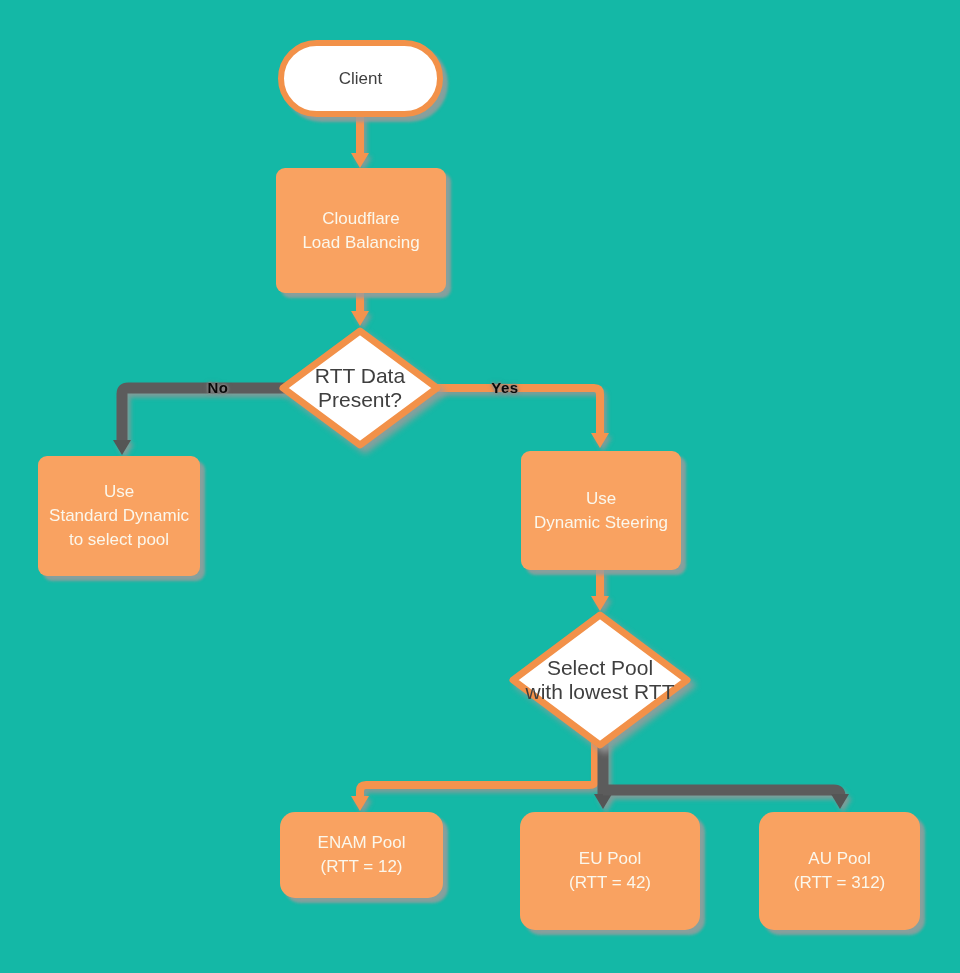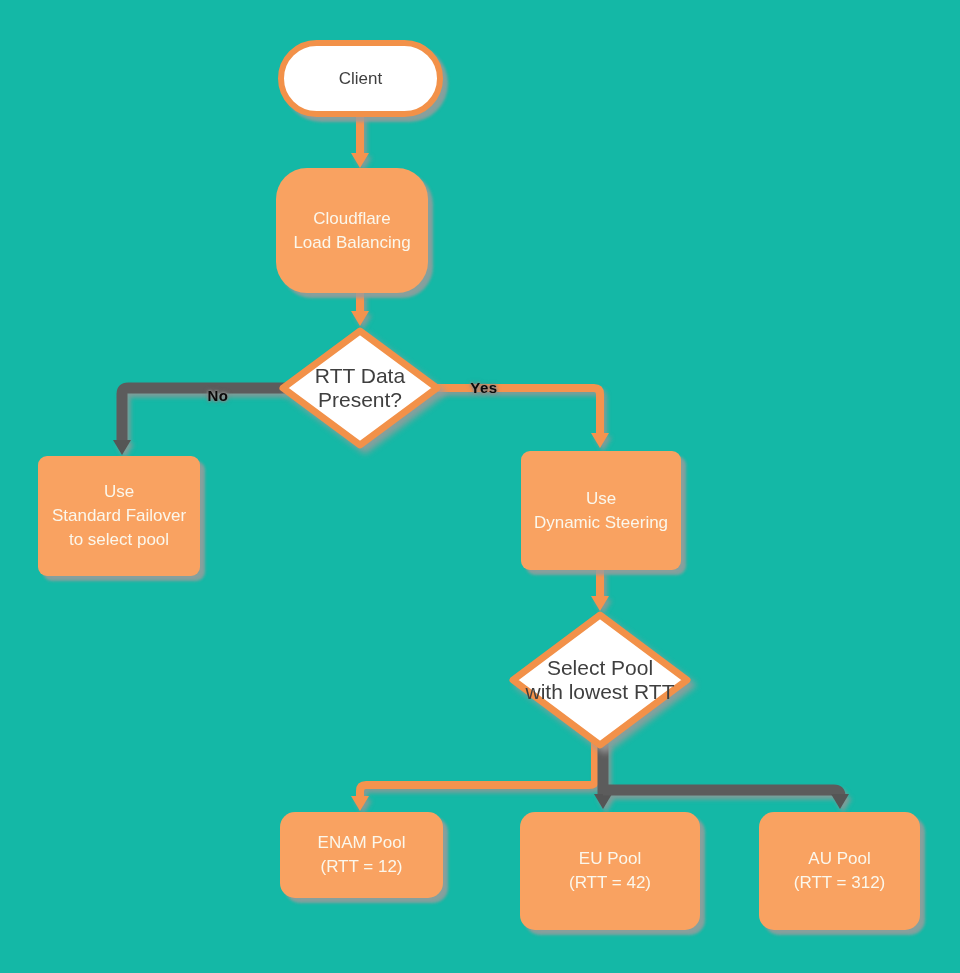--- a/index.html
+++ b/index.html
@@ -70,36 +70,36 @@
 
   <svg class="layer shape-shadow" viewBox="0 0 960 973">
     <polygon points="360,331 437,388 360,445 283,388" fill="#FFFFFF" stroke="#F29149" stroke-width="7" stroke-linejoin="round"></polygon>
     <polygon points="600,615 687,680 600,745 513,680" fill="#FFFFFF" stroke="#F29149" stroke-width="7" stroke-linejoin="round"></polygon>
   </svg>
 
   <div class="node pill" style="left:278px;top:40px;width:165px;height:77px;">
     <div>Client</div>
   </div>
 
-  <div class="node box" style="left:276px;top:168px;width:152px;height:125px;border-radius:31px;">
+  <div class="node box" style="left:276px;top:168px;width:170px;height:125px;">
     <div>Cloudflare</div>
     <div>Load Balancing</div>
   </div>
 
   <div class="diamond-text" style="left:283px;top:331px;width:154px;height:114px;">
     <div>RTT Data</div>
     <div>Present?</div>
   </div>
 
-  <div class="branch-label" style="left:218px;top:387px;margin-top:8px;">No</div>
-  <div class="branch-label" style="left:484px;top:387px;">Yes</div>
+  <div class="branch-label" style="left:218px;top:387px;">No</div>
+  <div class="branch-label" style="left:505px;top:387px;">Yes</div>
 
   <div class="node box" style="left:38px;top:456px;width:162px;height:120px;">
     <div>Use</div>
-    <div>Standard Failover</div>
+    <div>Standard Dynamic</div>
     <div>to select pool</div>
   </div>
 
   <div class="node box" style="left:521px;top:451px;width:160px;height:119px;">
     <div>Use</div>
     <div>Dynamic Steering</div>
   </div>
 
   <div class="diamond-text" style="left:513px;top:615px;width:174px;height:130px;">
     <div>Select Pool</div>

